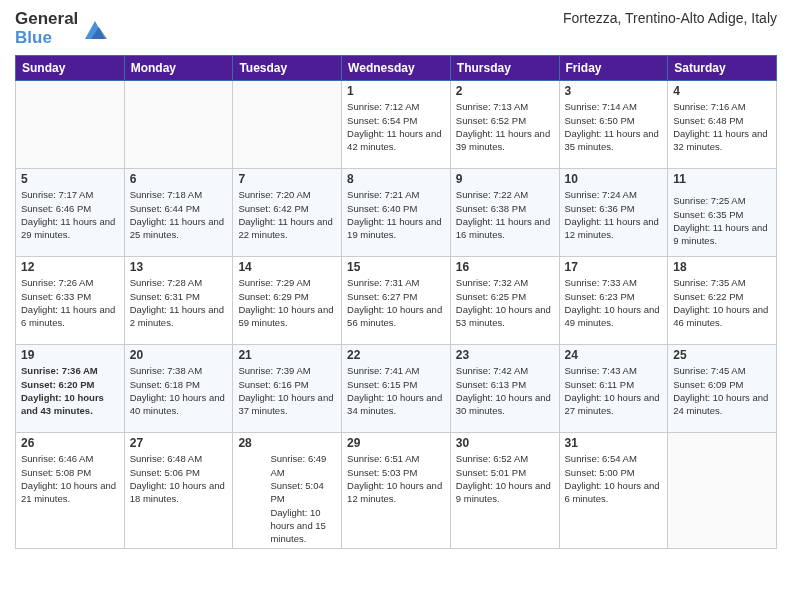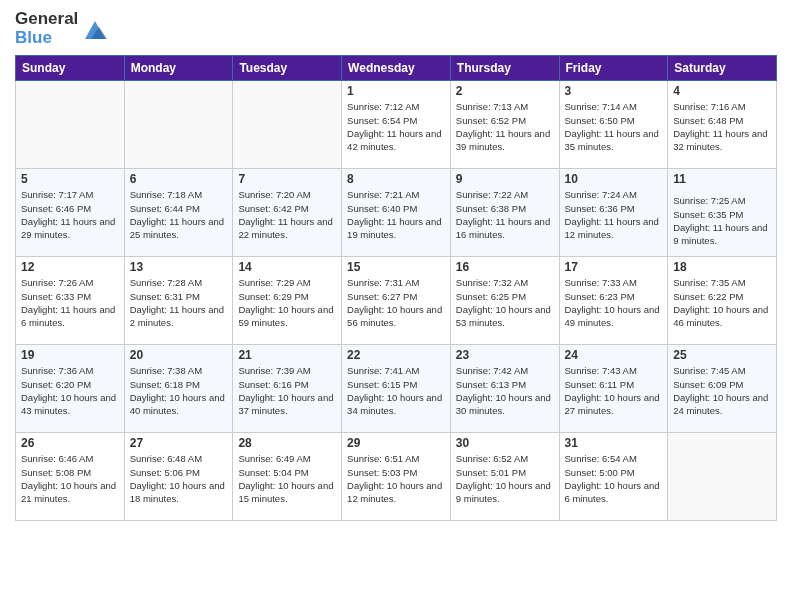--- a/index.html
+++ b/index.html
@@ -101,20 +101,21 @@
       <div class="logo-text">
         <span style="font-size:17px;font-weight:bold;color:#333;">General</span>
         <span style="font-size:17px;font-weight:bold;color:#4a90d9;">Blue</span>
       </div>
       <svg class="logo-icon" viewBox="0 0 28 28" fill="none" xmlns="http://www.w3.org/2000/svg">
         <polygon points="4,24 14,6 24,24" fill="#4a90d9"></polygon>
         <polygon points="10,24 18,12 26,24" fill="#2a5fa5" opacity="0.7"></polygon>
       </svg>
     </div>
     <div class="title-section">
+      <div class="location">Fortezza, Trentino-Alto Adige, Italy</div>
     </div>
   </div>
 
   <table class="calendar">
     <thead>
       <tr>
         <th>Sunday</th>
         <th>Monday</th>
         <th>Tuesday</th>
         <th>Wednesday</th>
@@ -237,21 +238,21 @@
           <td>
             <div class="day-number">18</div>
             <div class="day-info" style="white-space: pre-line;">Sunrise: 7:35 AM
 Sunset: 6:22 PM
 Daylight: 10 hours and 46 minutes.</div>
           </td>
         </tr>
         <tr>
           <td>
             <div class="day-number">19</div>
-            <div class="day-info" style="white-space: pre-line;">Sunrise: 7:36 AM
+            <div class="day-info" style="white-space: pre-line; font-weight: bold;">Sunrise: 7:36 AM
 Sunset: 6:20 PM
 Daylight: 10 hours and 43 minutes.</div>
           </td>
           <td>
             <div class="day-number">20</div>
             <div class="day-info" style="white-space: pre-line;">Sunrise: 7:38 AM
 Sunset: 6:18 PM
 Daylight: 10 hours and 40 minutes.</div>
           </td>
           <td>
@@ -293,21 +294,21 @@
 Daylight: 10 hours and 21 minutes.</div>
           </td>
           <td>
             <div class="day-number">27</div>
             <div class="day-info" style="white-space: pre-line;">Sunrise: 6:48 AM
 Sunset: 5:06 PM
 Daylight: 10 hours and 18 minutes.</div>
           </td>
           <td>
             <div class="day-number">28</div>
-            <div class="day-info" style="white-space: pre-line;">Sunrise: 6:49 AM
+            <div class="day-info" style="white-space: pre-line; margin-left: 32px;">Sunrise: 6:49 AM
 Sunset: 5:04 PM
 Daylight: 10 hours and 15 minutes.</div>
           </td>
           <td>
             <div class="day-number">29</div>
             <div class="day-info" style="white-space: pre-line;">Sunrise: 6:51 AM
 Sunset: 5:03 PM
 Daylight: 10 hours and 12 minutes.</div>
           </td>
           <td>

